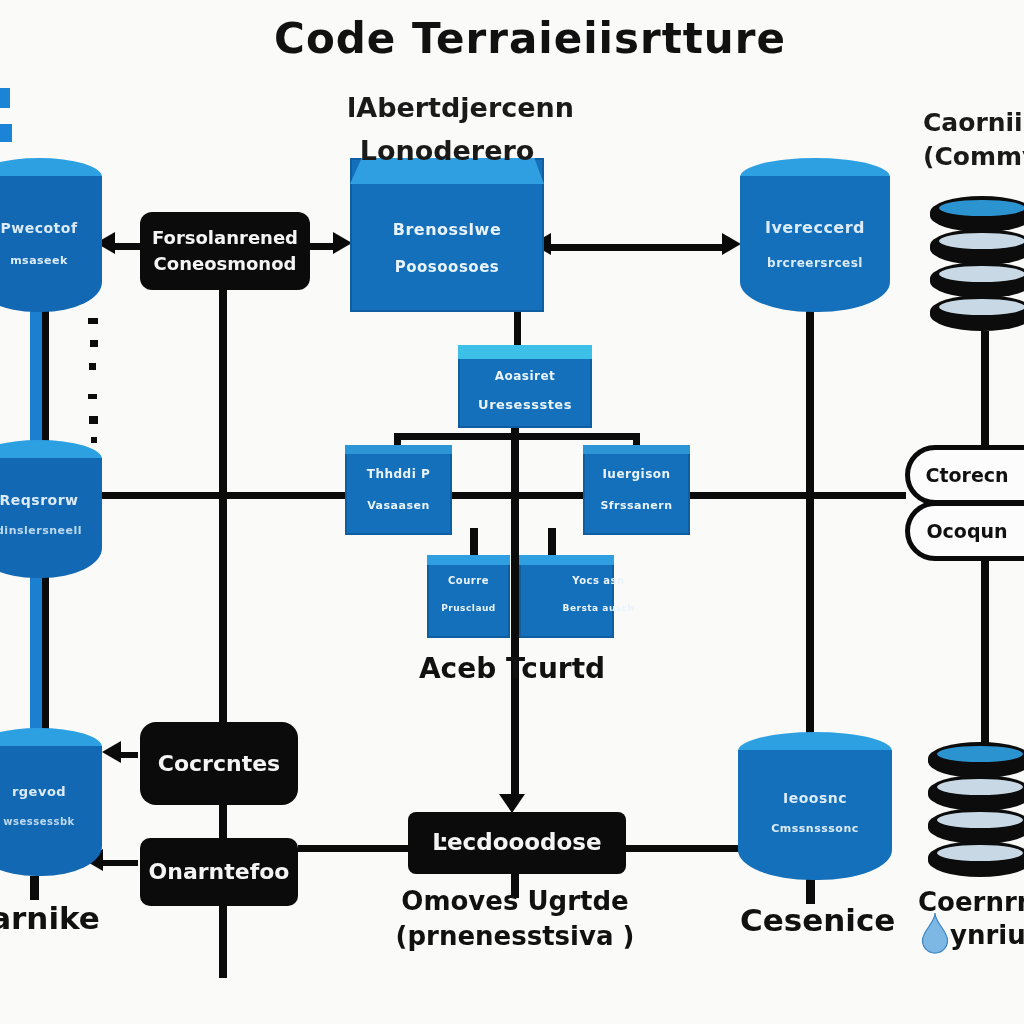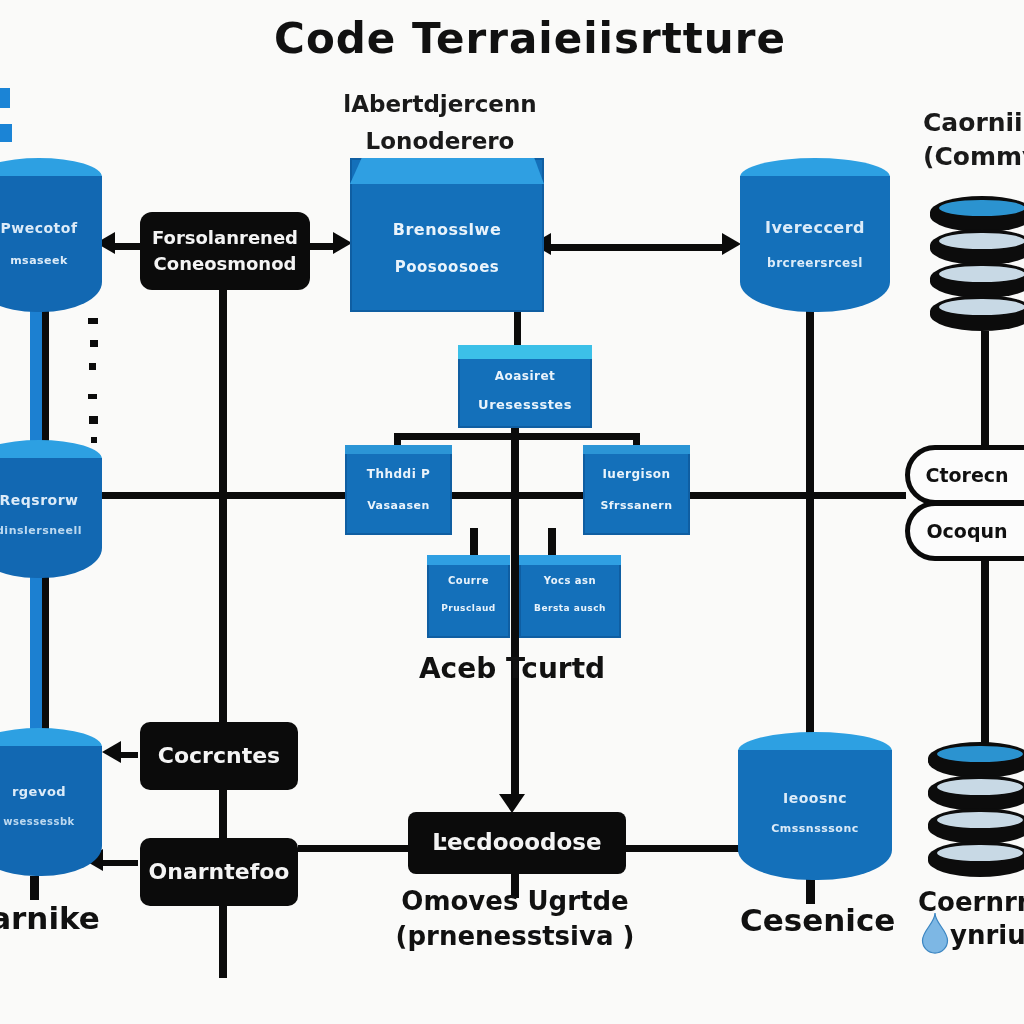--- a/index.html
+++ b/index.html
@@ -109,21 +109,21 @@
     <div class="body"></div>
     <div class="nt" style="top:62px;font-size:14px;">Pwecotof</div>
     <div class="nt" style="top:96px;font-size:11px;">msaseek</div>
   </div>
 
   <div class="blackbox" style="left:140px;top:212px;width:170px;height:78px;">
     <div class="bt" style="font-size:18px;">Forsolanrened</div>
     <div class="bt" style="font-size:18px;">Coneosmonod</div>
   </div>
 
-  <div class="caption" style="left:340px;top:86px;width:200px;font-size:23px;line-height:1.6;">
+  <div class="caption" style="left:347px;top:86px;width:200px;font-size:27px;line-height:1.6;">
     <div>lAbertdjercenn</div>
     <div>Lonoderero</div>
   </div>
 
   <div class="bluebox" style="left:350px;top:158px;width:194px;height:154px;">
     <div class="topface" style="height:26px;"></div>
     <div class="nt" style="top:62px;font-size:16px;">Brenosslwe</div>
     <div class="nt" style="top:100px;font-size:15px;">Poosoosoes</div>
   </div>
 
@@ -178,21 +178,21 @@
     <div class="topface" style="height:9px;background:#2b95d6;clip-path:none;"></div>
     <div class="nt" style="top:22px;font-size:12px;">Iuergison</div>
     <div class="nt" style="top:54px;font-size:11px;">Sfrssanern</div>
   </div>
 
   <div class="bluebox" style="left:427px;top:555px;width:83px;height:83px;">
     <div class="topface" style="height:10px;background:#2f9fe2;clip-path:none;"></div>
     <div class="nt" style="top:20px;font-size:10px;">Courre</div>
     <div class="nt" style="top:48px;font-size:9px;">Prusclaud</div>
   </div>
-  <div class="bluebox" style="left:519px;top:555px;width:102px;height:83px;">
+  <div class="bluebox" style="left:519px;top:555px;width:63px;height:83px;padding-left:32px;">
     <div class="topface" style="height:10px;background:#2f9fe2;clip-path:none;"></div>
     <div class="nt" style="top:20px;font-size:10px;">Yocs asn</div>
     <div class="nt" style="top:48px;font-size:9px;">Bersta ausch</div>
   </div>
 
   <div class="caption" style="left:372px;top:652px;width:280px;font-size:28px;color:#111;">Aceb Tcurtd</div>
 
   <div class="stadium" style="left:905px;top:445px;width:140px;height:50px;">
     <div class="st">Ctorecn</div>
   </div>
@@ -201,21 +201,21 @@
   </div>
 
   <div class="cyl" style="left:-24px;top:728px;width:126px;height:148px;">
     <div class="cap"></div>
     <div class="body"></div>
     <div class="nt" style="top:56px;font-size:13px;">rgevod</div>
     <div class="nt" style="top:88px;font-size:10px;color:#bcd9f0;">wsessessbk</div>
   </div>
   <div class="caption" style="left:-20px;top:900px;width:130px;font-size:31px;color:#111;">arnike</div>
 
-  <div class="blackbox" style="left:140px;top:722px;width:158px;height:68px;border-radius:10px;">
+  <div class="blackbox" style="left:140px;top:722px;width:158px;height:83px;border-radius:16px;">
     <div class="bt" style="font-size:22px;">Cocrcntes</div>
   </div>
   <div class="blackbox" style="left:140px;top:838px;width:158px;height:68px;border-radius:10px;">
     <div class="bt" style="font-size:22px;">Onarntefoo</div>
   </div>
 
   <div class="blackbox" style="left:408px;top:812px;width:218px;height:62px;border-radius:8px;">
     <div class="bt" style="font-size:23px;">Ŀecdooodose</div>
   </div>
   <div class="caption" style="left:390px;top:884px;width:250px;font-size:26px;line-height:1.35;color:#111;">

